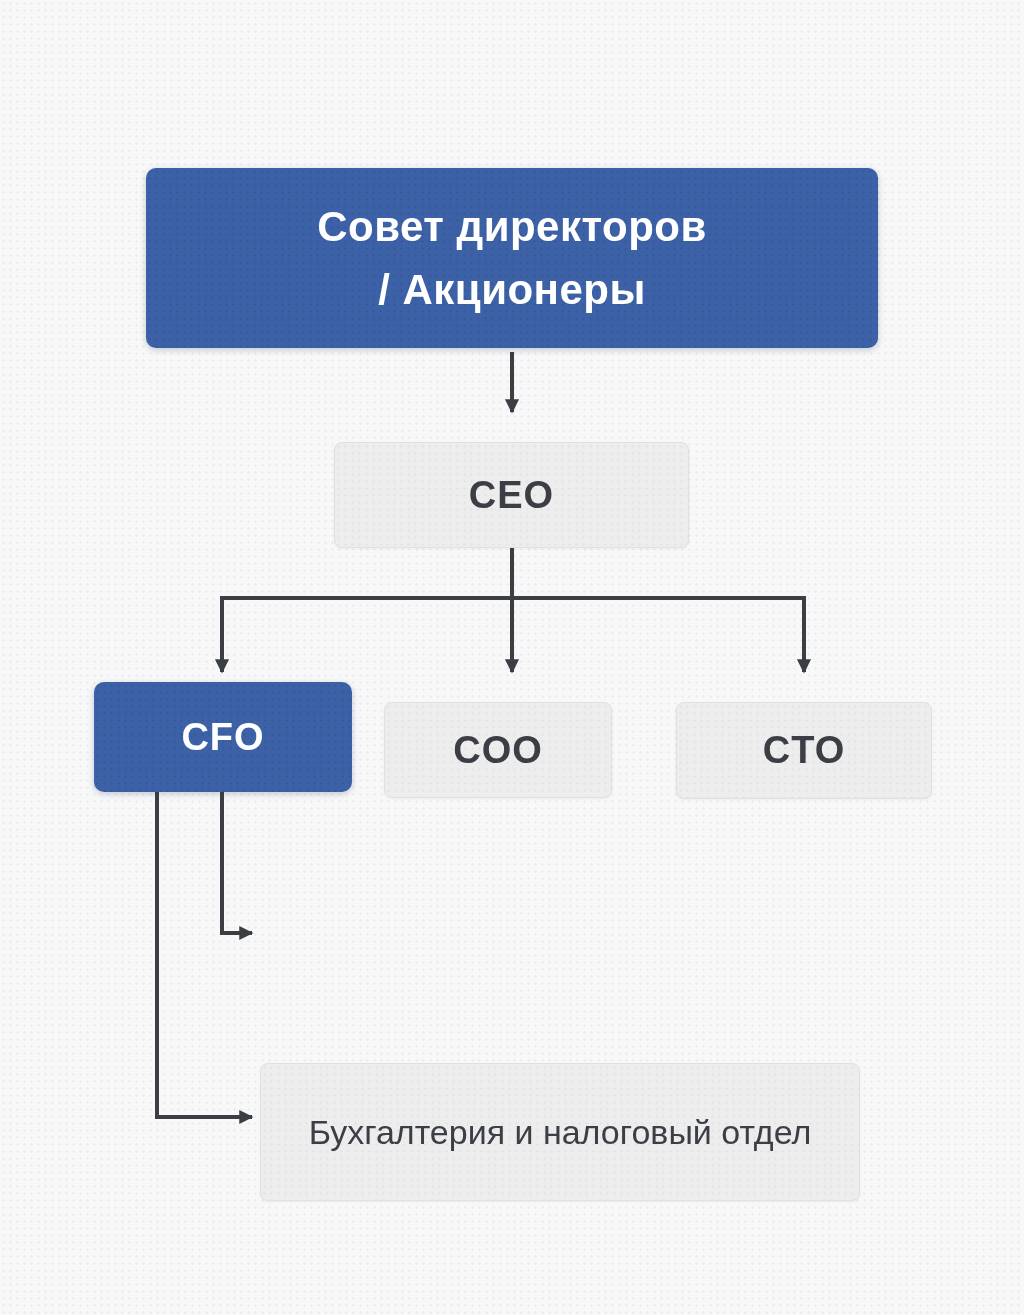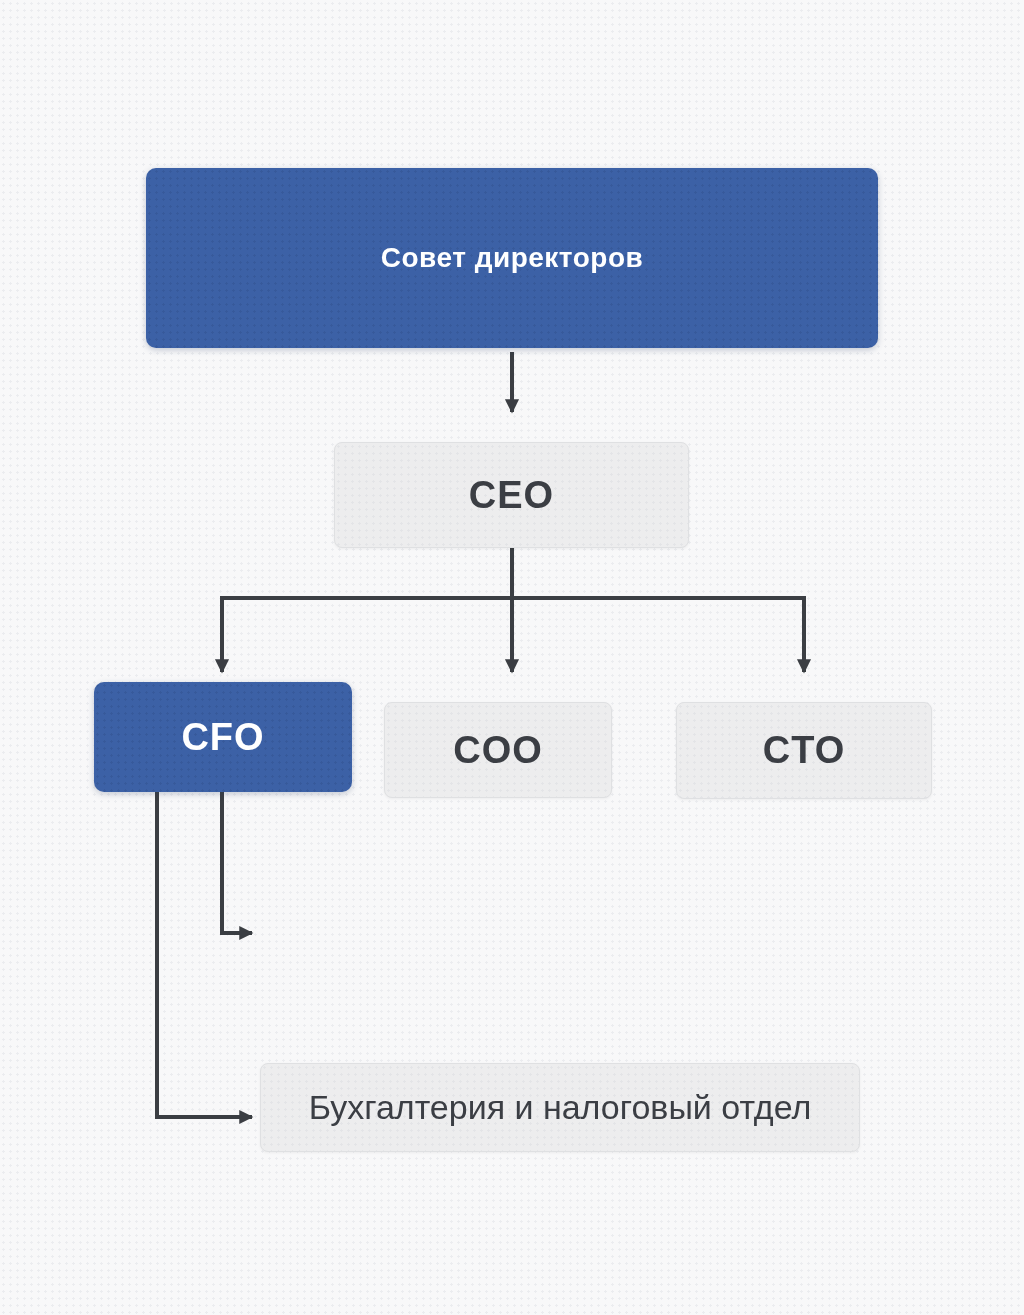--- a/index.html
+++ b/index.html
@@ -40,21 +40,21 @@
     background-size: 7px 7px;
     color: #3b3e44;
     border: 1px solid #dfe0e2;
     border-radius: 8px;
     box-shadow: 0 1px 3px rgba(0,0,0,0.05);
   }
 
   .node-board {
     left: 146px; top: 168px;
     width: 732px; height: 180px;
-    font-size: 28px;
+    font-size: 42px;
     font-weight: 600;
     line-height: 1.5;
     letter-spacing: 0.5px;
   }
 
   .node-ceo  { left: 334px; top: 422px; width: 355px; height: 106px; }
   .node-cfo  { left:  94px; top: 682px; width: 258px; height:  110px; }
   .node-coo  { left: 384px; top: 682px; width: 228px; height:  96px; text-align: center; }
   .node-cto  { left: 676px; top: 682px; width: 256px; height:  97px; }
 
@@ -68,21 +68,21 @@
   .node-finance {
     left: 260px; top: 872px;
     width: 560px; height: 143px;
     font-size: 34px;
     font-weight: 400;
     line-height: 1.55;
   }
 
   .node-accounting {
     left: 260px; top: 1063px;
-    width: 600px; height: 89px;
+    width: 600px; height: 138px;
     font-size: 34px;
     font-weight: 400;
   }
 
   .connectors {
     position: absolute;
     left: 0; top: 0;
     width: 1024px;
     height: 1315px;
     pointer-events: none;
@@ -112,20 +112,21 @@
       <path d="M804 596 L804 672" marker-end="url(#arrow)"></path>
 
       <path d="M222 777 L222 933 L252 933" marker-end="url(#arrow)"></path>
 
       <path d="M157 777 L157 1117 L252 1117" marker-end="url(#arrow)"></path>
     </g>
   </svg>
 
   <div class="node node-primary node-board">
     <div>Совет директоров</div>
+    <div>/ Акционеры</div>
   </div>
 
   <div class="node node-gray node-ceo">
     <div class="exec-label">CEO</div>
   </div>
 
   <div class="node node-primary node-cfo">
     <div class="exec-label">CFO</div>
   </div>
 

